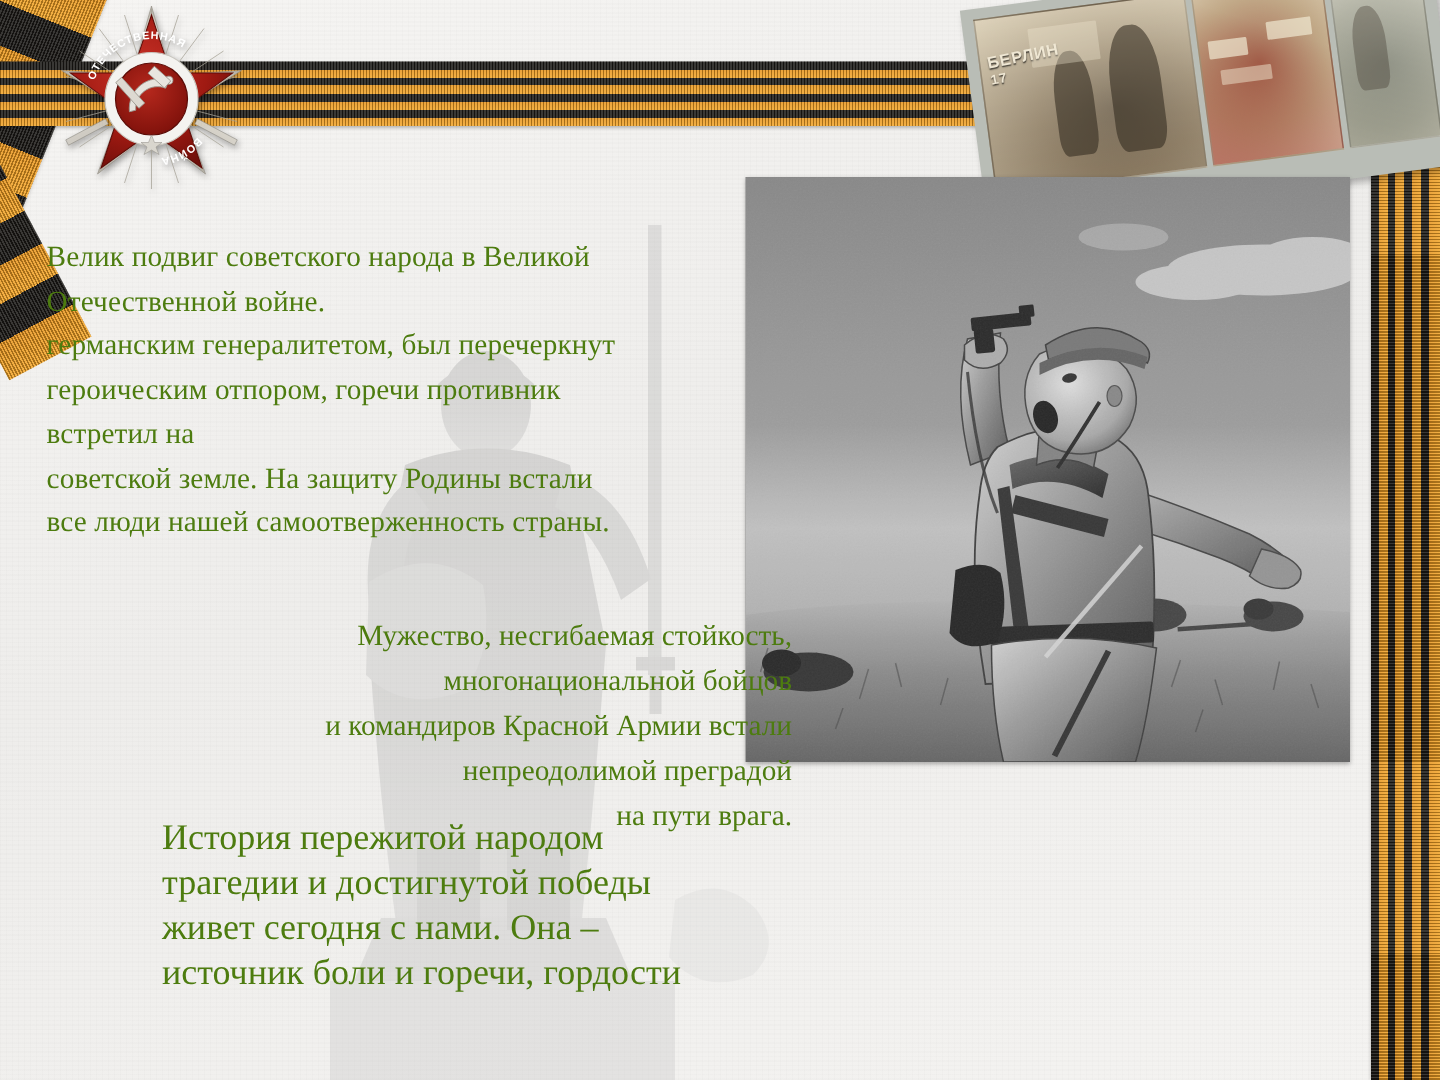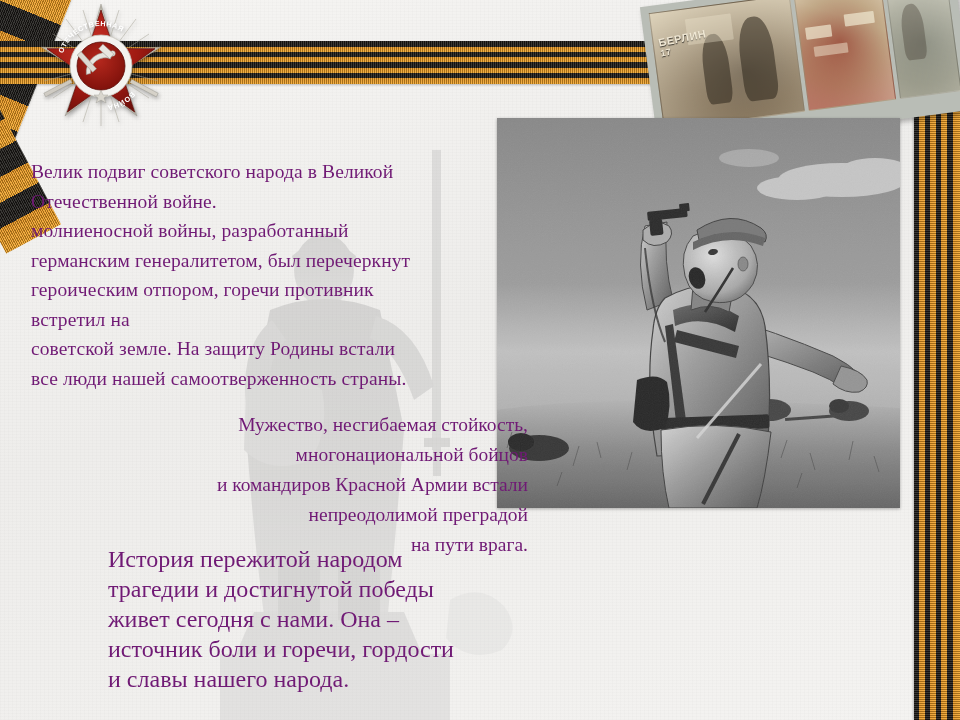--- a/index.html
+++ b/index.html
@@ -191,21 +191,21 @@
     background: #8d8d8d;
     box-shadow: 0 1px 3px rgba(0,0,0,0.30);
   }
   #main-photo svg { display:block; width:100%; height:100%; }
 
   
   .text-block {
     position: absolute;
     z-index: 7;
     font-family: "Liberation Serif", "DejaVu Serif", serif;
-    color: #701a75;
+    color: #4d7c0f;
   }
   #text-block-1 {
     left: 31px; top: 157px;
     width: 470px;
     font-size: 19.5px;
     line-height: 29.5px;
     letter-spacing: 0.1px;
   }
   #text-block-2 {
     left: 108px; top: 410px;
@@ -502,35 +502,33 @@
       </g>
 
       <rect x="0" y="0" width="403" height="390" filter="url(#grain)" fill="none" opacity="0.5"></rect>
       <rect x="0" y="0" width="403" height="390" fill="#000" opacity="0.03"></rect>
     </svg>
   </div>
 
   <div class="text-block" id="text-block-1">
       <p>Велик подвиг советского народа в Великой</p>
       <p>Отечественной войне.</p>
-      <p>молниеносной войны, разработанный</p>
       <p>германским генералитетом, был перечеркнут</p>
       <p>героическим отпором, горечи противник</p>
       <p>встретил на</p>
       <p>советской земле. На защиту Родины встали</p>
       <p>все люди нашей самоотверженность страны.</p>
     </div>
   <div class="text-block" id="text-block-2">
       <p>Мужество, несгибаемая стойкость,</p>
       <p>многонациональной бойцов</p>
       <p>и командиров Красной Армии встали</p>
       <p>непреодолимой преградой</p>
       <p>на пути врага.</p>
     </div>
   <div class="text-block" id="text-block-3">
       <p>История пережитой народом</p>
       <p>трагедии и достигнутой победы</p>
       <p>живет сегодня с нами. Она –</p>
       <p>источник боли и горечи, гордости</p>
-      <p>и славы нашего народа.</p>
     </div>
 
 </div>
 
 </body></html>

